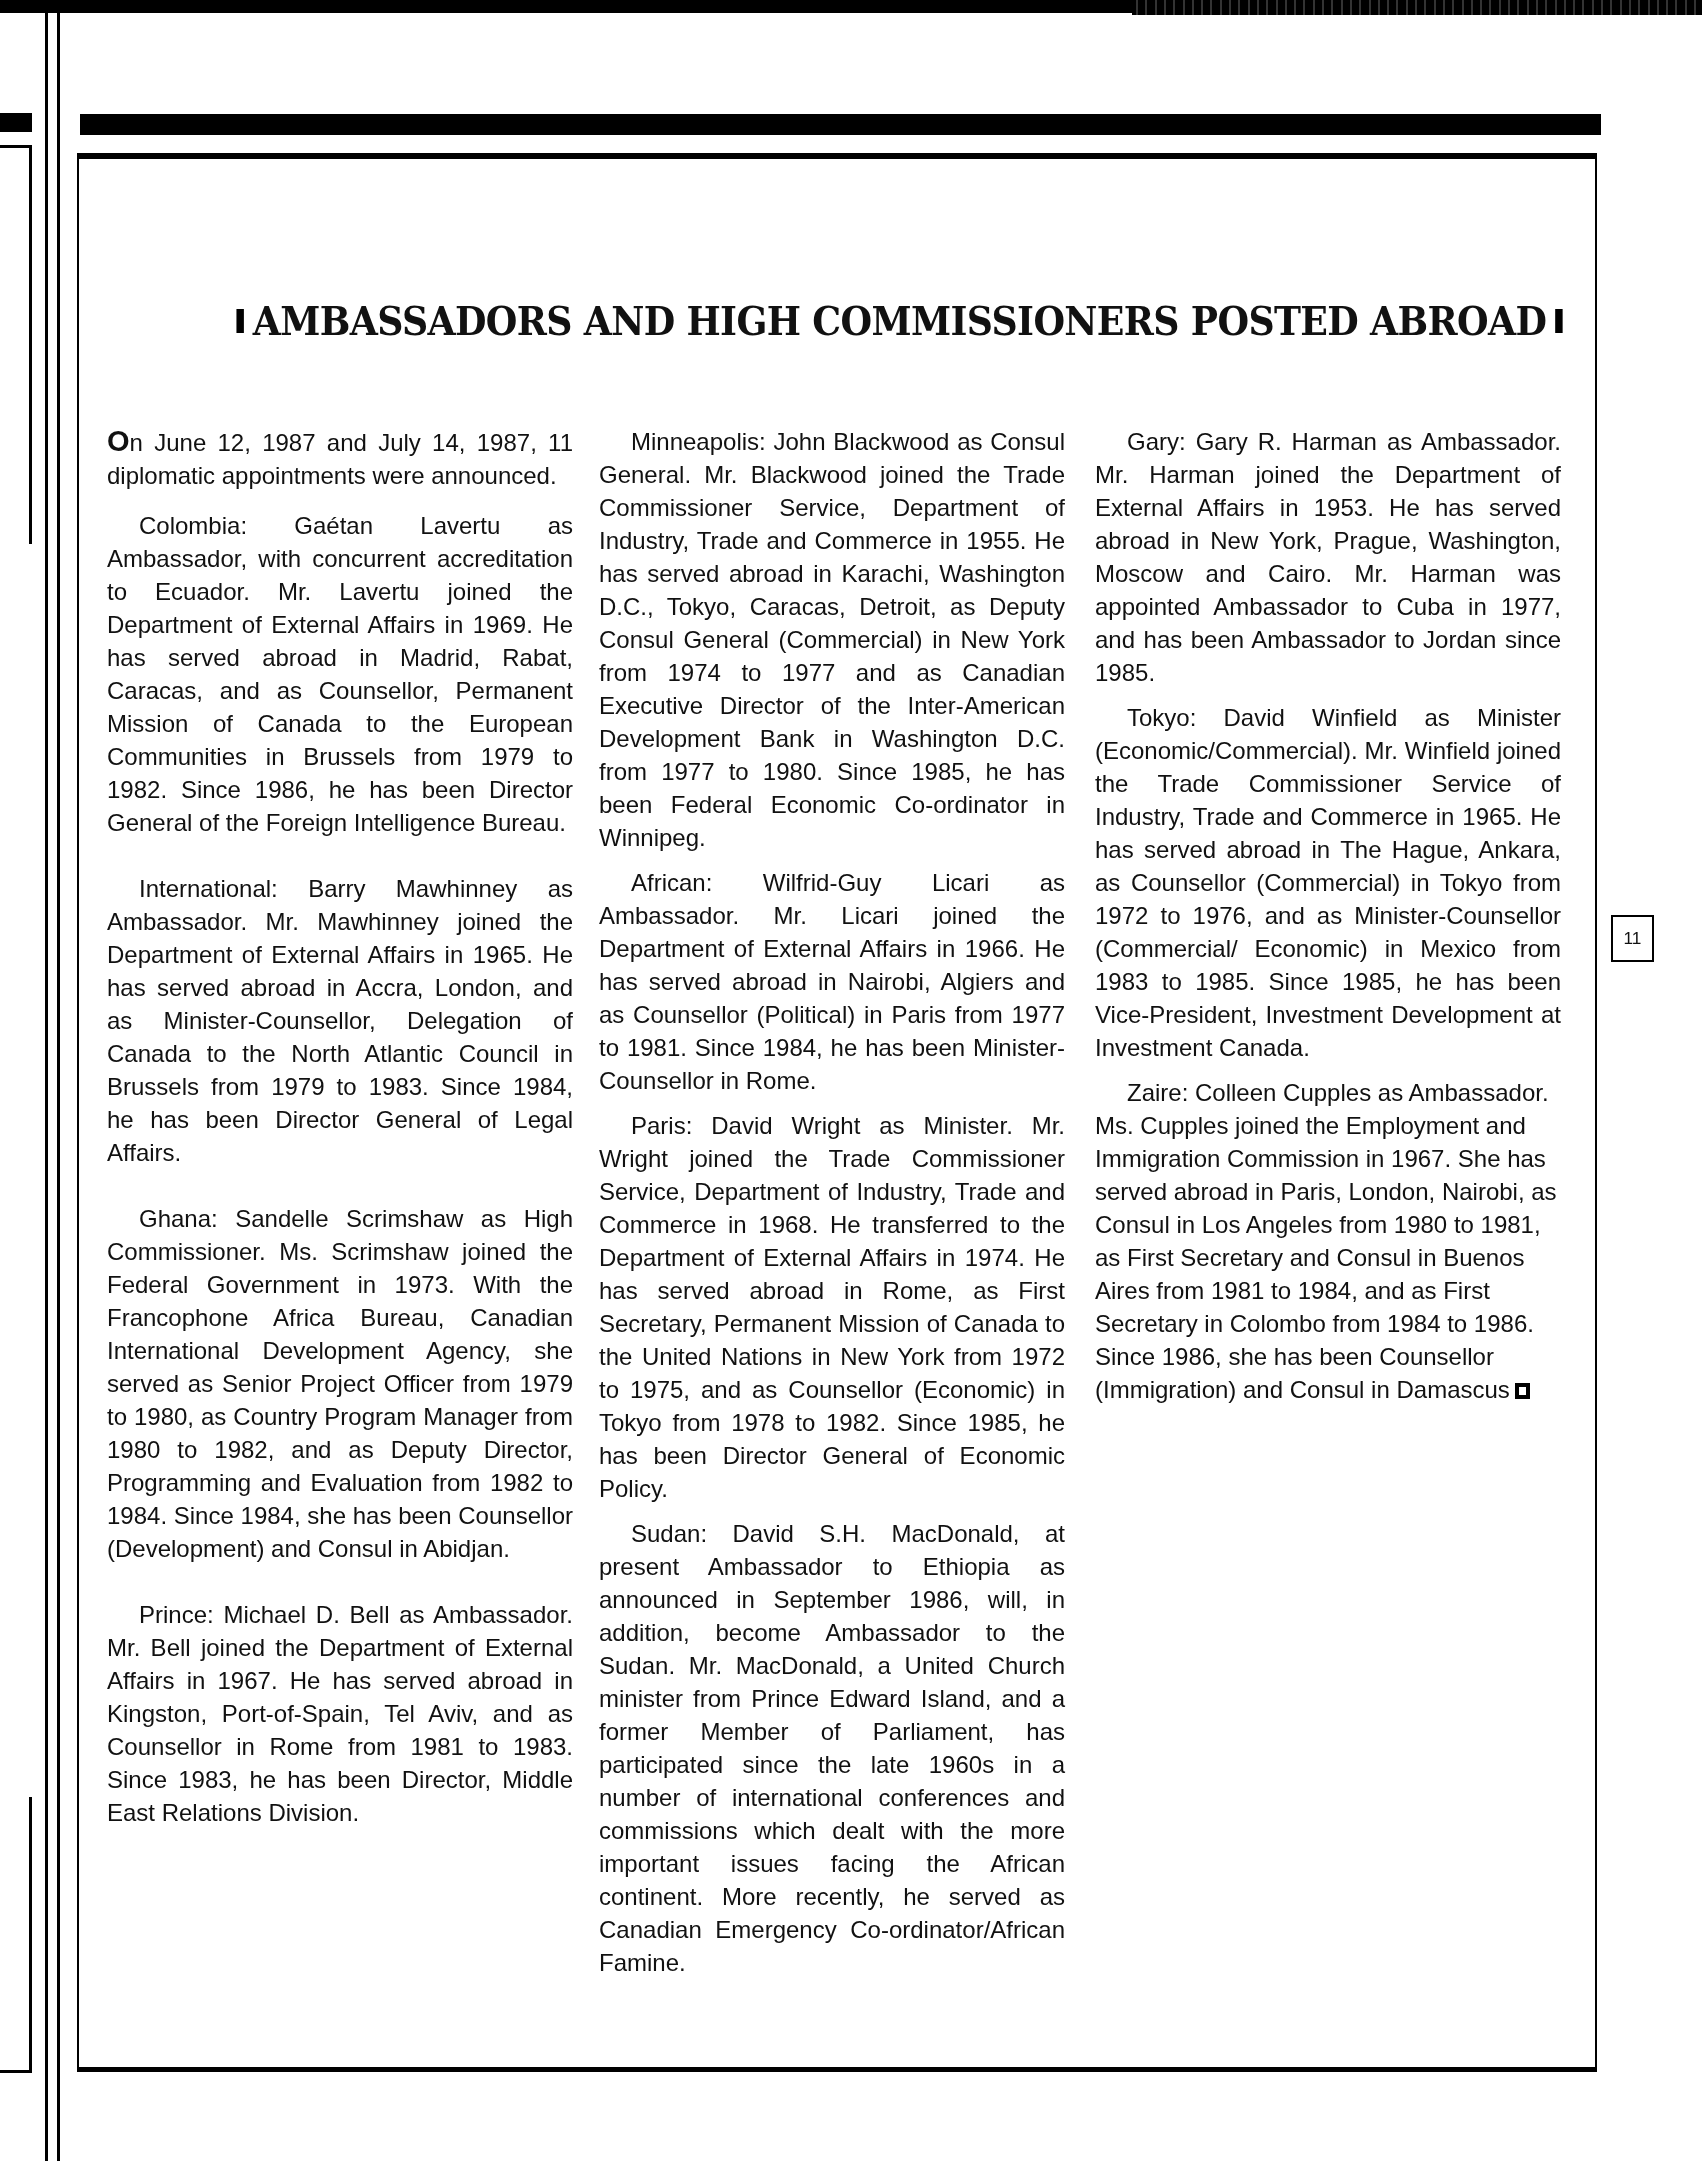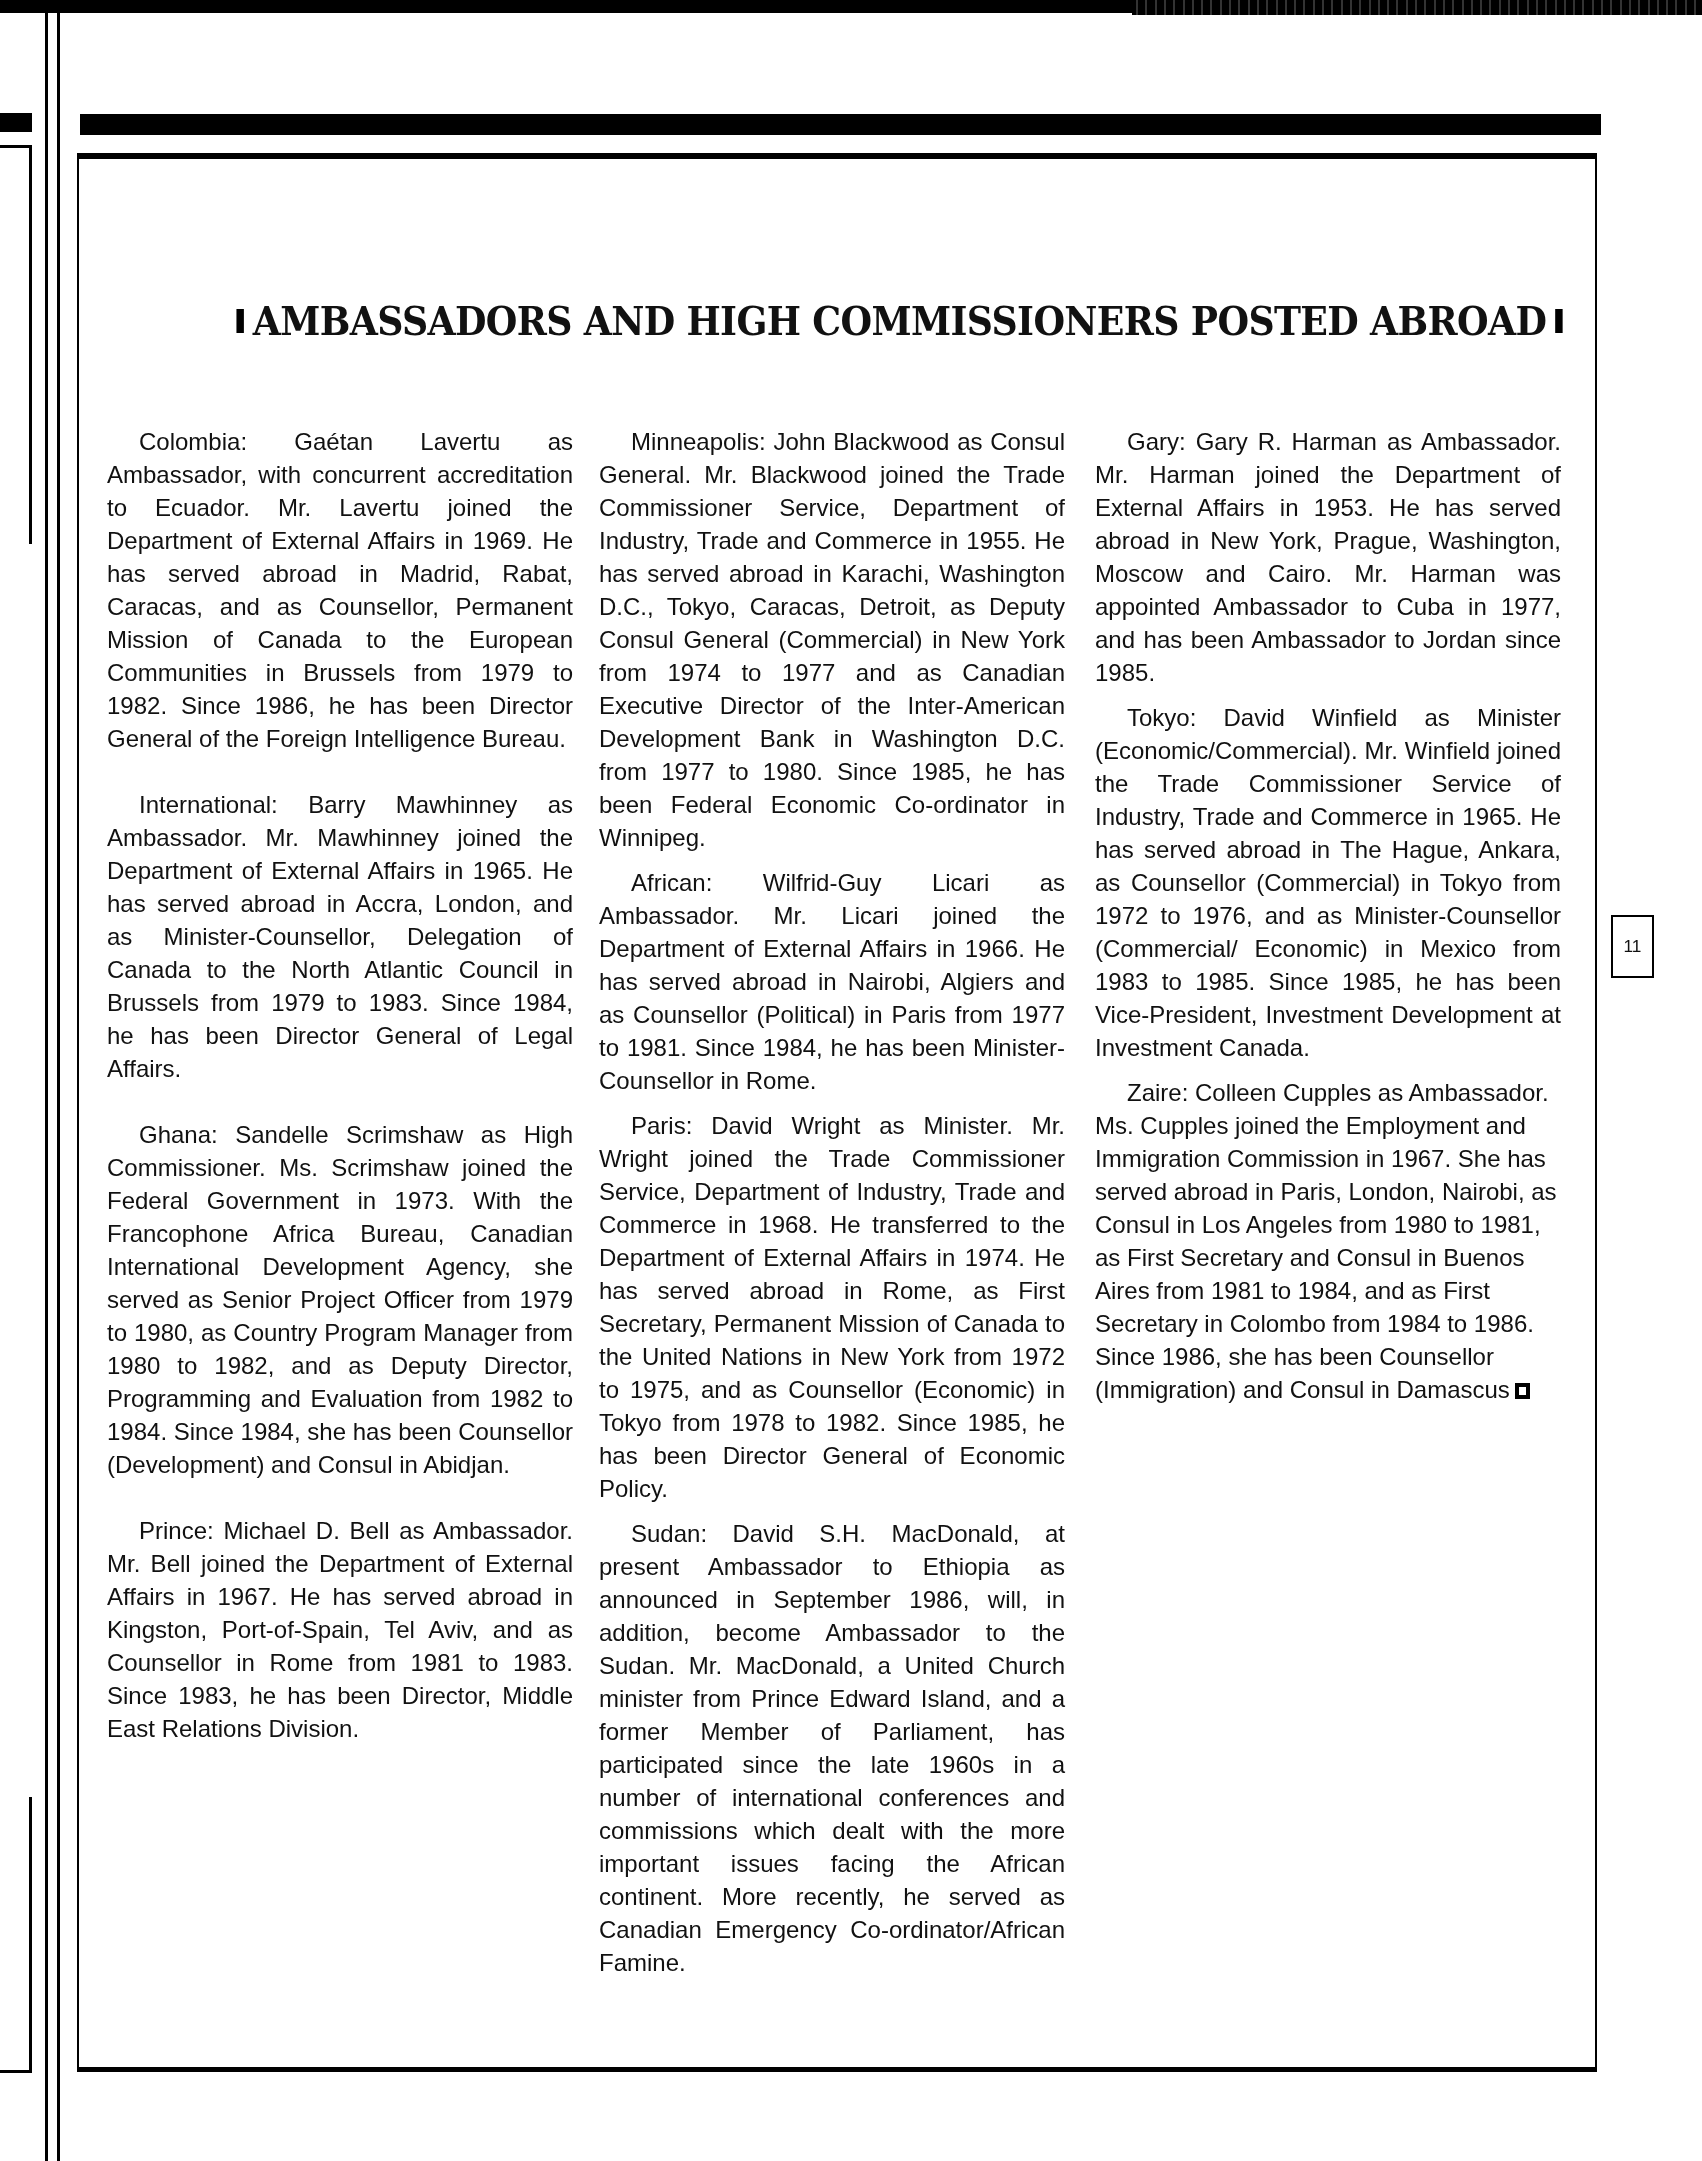--- a/index.html
+++ b/index.html
@@ -48,21 +48,21 @@
   .col p { margin: 0 0 12px 0; text-indent: 32px; }
   .col p.lead { text-indent: 0; margin-bottom: 17.3px; }
   .col p.gap-lg { margin-bottom: 33px; }
   .dropcap { font-weight: bold; font-size: 29px; }
   .head { font-weight: normal; }
   .end-sq {
     display: inline-block; width: 14.6px; height: 16px; border: 4px solid #000;
     box-sizing: border-box; vertical-align: -1.3px; margin-left: 5.3px;
   }
   .pagenum {
-    position: absolute; left: 1611px; top: 915px; width: 43px; height: 63px;
+    position: absolute; left: 1611px; top: 915px; width: 43px; height: 47px;
     border: 2.7px solid #000; box-sizing: border-box;
     display: flex; align-items: center; justify-content: center;
     font-family: "Liberation Sans", sans-serif; font-size: 17.3px;
   }
 </style>
 </head>
 <body>
 
 <div class="scan-top"></div>
 <div class="scan-top-fade"></div>
@@ -78,20 +78,21 @@
 
 <div class="frame"></div>
 
 <div class="title">
   <span class="sq"></span>
   <span>AMBASSADORS AND HIGH COMMISSIONERS POSTED ABROAD</span>
   <span class="sq"></span>
 </div>
 
 <div class="col col1">
+  <p class="lead"><span class="dropcap">O</span><span>n June 12, 1987 and July 14, 1987, 11 diplomatic appointments were announced.</span></p>
   <p class="gap-lg"><span class="head">Colombia:</span><span> Gaétan Lavertu as Ambassador, with concurrent accredita­tion to Ecuador. Mr. Lavertu joined the Department of External Affairs in 1969. He has served abroad in Madrid, Rabat, Caracas, and as Counsellor, Permanent Mission of Canada to the European Communities in Brussels from 1979 to 1982. Since 1986, he has been Director General of the Foreign Intelligence Bureau.</span></p>
   <p class="gap-lg"><span class="head">International:</span><span> Barry Mawhinney as Ambassador. Mr. Mawhinney joined the Department of External Affairs in 1965. He has served abroad in Accra, London, and as Minister-Counsellor, Delegation of Canada to the North Atlantic Council in Brussels from 1979 to 1983. Since 1984, he has been Director General of Legal Affairs.</span></p>
   <p class="gap-lg"><span class="head">Ghana:</span><span> Sandelle Scrimshaw as High Commissioner. Ms. Scrimshaw joined the Federal Government in 1973. With the Francophone Africa Bureau, Cana­dian International Development Agency, she served as Senior Project Officer from 1979 to 1980, as Country Program Manager from 1980 to 1982, and as Deputy Director, Programming and Evaluation from 1982 to 1984. Since 1984, she has been Counsellor (De­velopment) and Consul in Abidjan.</span></p>
   <p><span class="head">Prince:</span><span> Michael D. Bell as Ambassador. Mr. Bell joined the Depart­ment of External Affairs in 1967. He has served abroad in Kingston, Port-of-Spain, Tel Aviv, and as Counsellor in Rome from 1981 to 1983. Since 1983, he has been Director, Middle East Rela­tions Division.</span></p>
 </div>
 
 <div class="col col2">
   <p><span class="head">Minneapolis:</span><span> John Blackwood as Consul General. Mr. Blackwood joined the Trade Commissioner Service, Department of Industry, Trade and Commerce in 1955. He has served abroad in Karachi, Washington D.C., Tokyo, Caracas, Detroit, as Deputy Consul General (Commercial) in New York from 1974 to 1977 and as Cana­dian Executive Director of the Inter-American Development Bank in Washington D.C. from 1977 to 1980. Since 1985, he has been Federal Economic Co-ordinator in Winnipeg.</span></p>
   <p><span class="head">African:</span><span> Wilfrid-Guy Licari as Ambassador. Mr. Licari joined the Department of External Affairs in 1966. He has served abroad in Nairobi, Algiers and as Counsellor (Political) in Paris from 1977 to 1981. Since 1984, he has been Minister-Counsellor in Rome.</span></p>
   <p><span class="head">Paris:</span><span> David Wright as Minister. Mr. Wright joined the Trade Commissioner Service, Department of Industry, Trade and Commerce in 1968. He transferred to the Department of External Affairs in 1974. He has served abroad in Rome, as First Secretary, Permanent Mission of Canada to the United Nations in New York from 1972 to 1975, and as Counsellor (Economic) in Tokyo from 1978 to 1982. Since 1985, he has been Director General of Economic Policy.</span></p>

